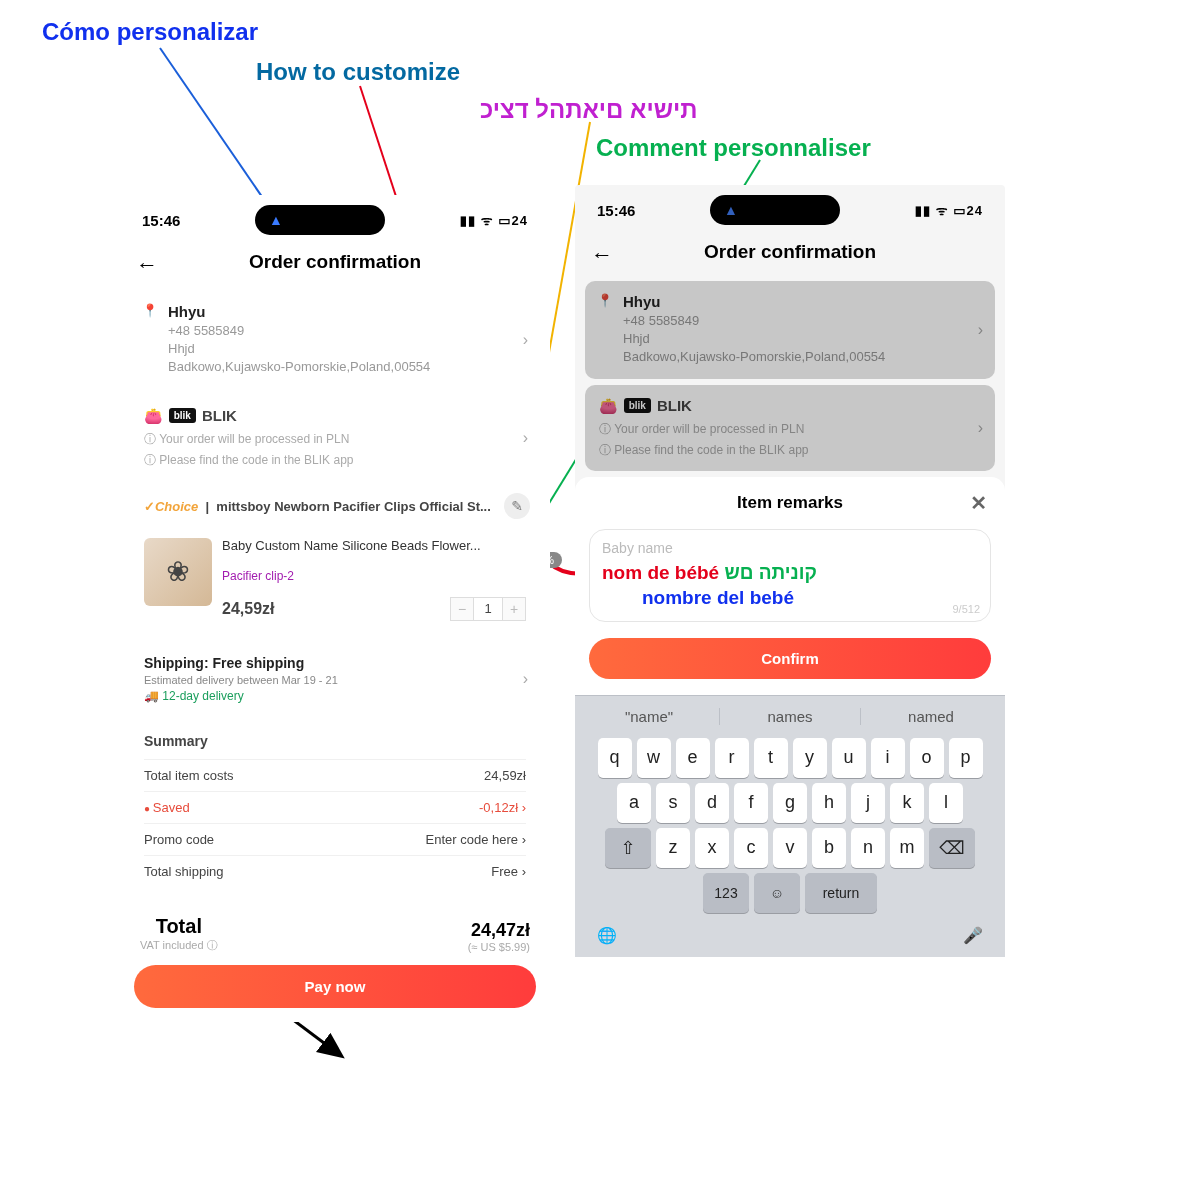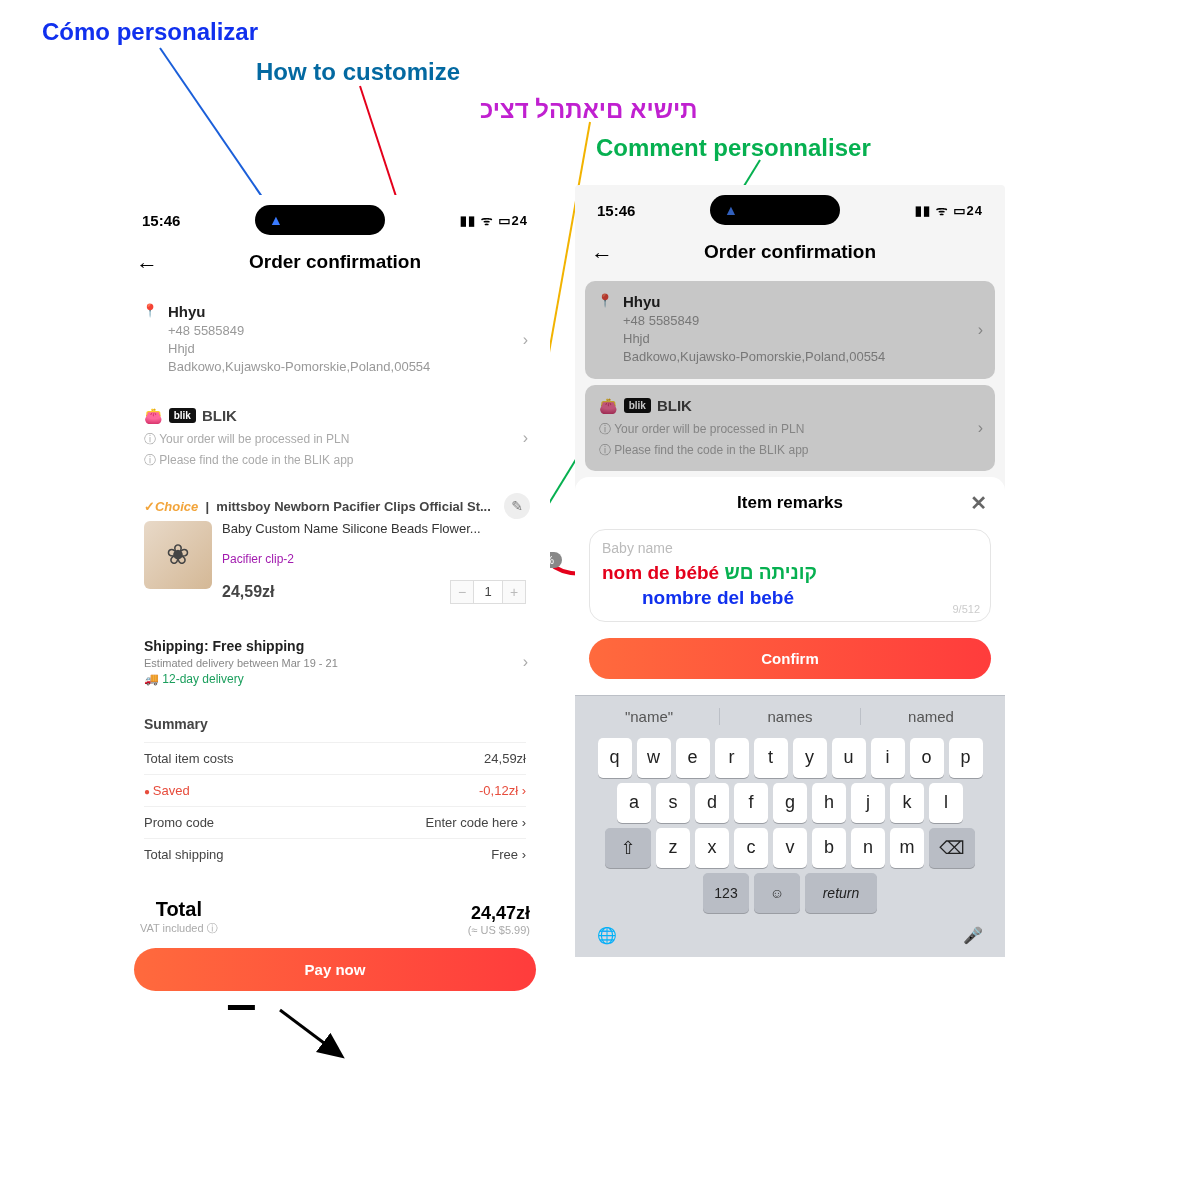--- a/index.html
+++ b/index.html
@@ -18,21 +18,21 @@
   .card { background:#fff; border-radius:10px; margin:6px 10px; padding:12px 14px; position:relative; font-size:13px; color:#444;}
   .dimmed .card, .dimmed .hd, .dimmed .statusbar { filter: brightness(.78) grayscale(.1); }
   .chev { position:absolute; right:12px; top:50%; transform:translateY(-50%); color:#aaa; font-size:16px;}
   .addr-name{font-weight:600; color:#222; font-size:15px; margin-bottom:2px;}
   .muted{color:#999; font-size:13px; line-height:1.4;}
   .blik-row{display:flex; align-items:center; gap:6px; font-weight:600; font-size:15px; margin-bottom:6px;}
   .blik-badge{background:#111; color:#fff; font-size:10px; padding:2px 5px; border-radius:3px;}
   .info-line{color:#aaa; font-size:12px; margin-top:4px;}
   .info-line::before{content:"ⓘ "; }
   .choice{color:#f2a43a; font-weight:700; font-style:italic;}
-  .store-row{font-size:13px; color:#444; margin-bottom:7px; font-weight:600;}
+  .store-row{font-size:13px; color:#444; margin-bottom:24px; font-weight:600;}
   .msg-circle{position:absolute; right:10px; top:6px; width:26px; height:26px; border-radius:50%; background:#eee; border:3px solid transparent; display:flex; align-items:center; justify-content:center; color:#777; font-size:14px;}
   .prod-row{display:flex; gap:10px;}
   .thumb{width:68px; height:68px; background:linear-gradient(135deg,#e8d9c8,#d4b896); border-radius:6px; display:flex; align-items:center; justify-content:center;}
   .prod-info{flex:1;}
   .prod-title{font-size:13px; color:#333; font-weight:500;}
   .prod-sub{color:#a21caf; font-size:12px; margin-top:16px;}
   .price-row{display:flex; align-items:center; justify-content:space-between; margin-top:14px;}
   .price{font-weight:700; font-size:16px;}
   .qty{display:flex; align-items:center; gap:0;}
   .qty-btn{width:24px; height:24px; border:1px solid #ddd; background:#fafafa; color:#bbb; display:flex; align-items:center; justify-content:center; font-size:14px;}
@@ -60,21 +60,21 @@
   .counter{position:absolute; right:10px; bottom:6px; color:#ccc; font-size:11px;}
   .confirm-btn{margin:16px 0 6px; background:linear-gradient(90deg,#ff6a3d,#ff3c3c); color:#fff; text-align:center; padding:12px; border-radius:24px; font-weight:600; font-size:15px;}
   .kb{background:#d6d9de; padding:8px 4px 10px; border-radius:0; border-top:1px solid #bcc0c7;}
   .sugg{display:flex; justify-content:space-around; color:#555; font-size:15px; padding:4px 0 8px;}
   .sugg span{flex:1; text-align:center;}
   .sugg span:nth-child(2){border-left:1px solid #bcc0c7; border-right:1px solid #bcc0c7;}
   .krow{display:flex; justify-content:center; gap:5px; margin:5px 2px;}
   .key{background:#fff; border-radius:5px; box-shadow:0 1px 0 #9a9da3; width:34px; height:40px; display:flex; align-items:center; justify-content:center; font-size:18px; color:#222;}
   .key-wide{width:46px; background:#b9bdc5;}
   .key-space{flex:1; background:#fff;}
-  .key-ret{width:72px; background:#b9bdc5; font-size:14px;font-style:italic;}
+  .key-ret{width:72px; background:#b9bdc5; font-size:14px;}
   .key-fn{width:46px; background:#b9bdc5; font-size:14px;}
   .kb-bottom{display:flex; justify-content:space-between; padding:8px 18px 2px; color:#555;}
   svg.arrows{position:absolute; left:0; top:0; pointer-events:none;}
   .big-num{position:absolute; font-size:56px; font-weight:900; color:#000;}
   .zoom-badge{position:absolute; left:518px; top:552px; background:#888; color:#fff; font-size:11px; padding:2px 8px; border-radius:10px;}
   .target-ring{position:absolute; left:497px; top:534px; width:30px; height:30px; border:3px solid #e11; border-radius:50%;}
   .target-ring::after{content:""; position:absolute; inset:5px; border:3px solid #e11; border-radius:50%;}
 </style>
 </head>
 <body>

